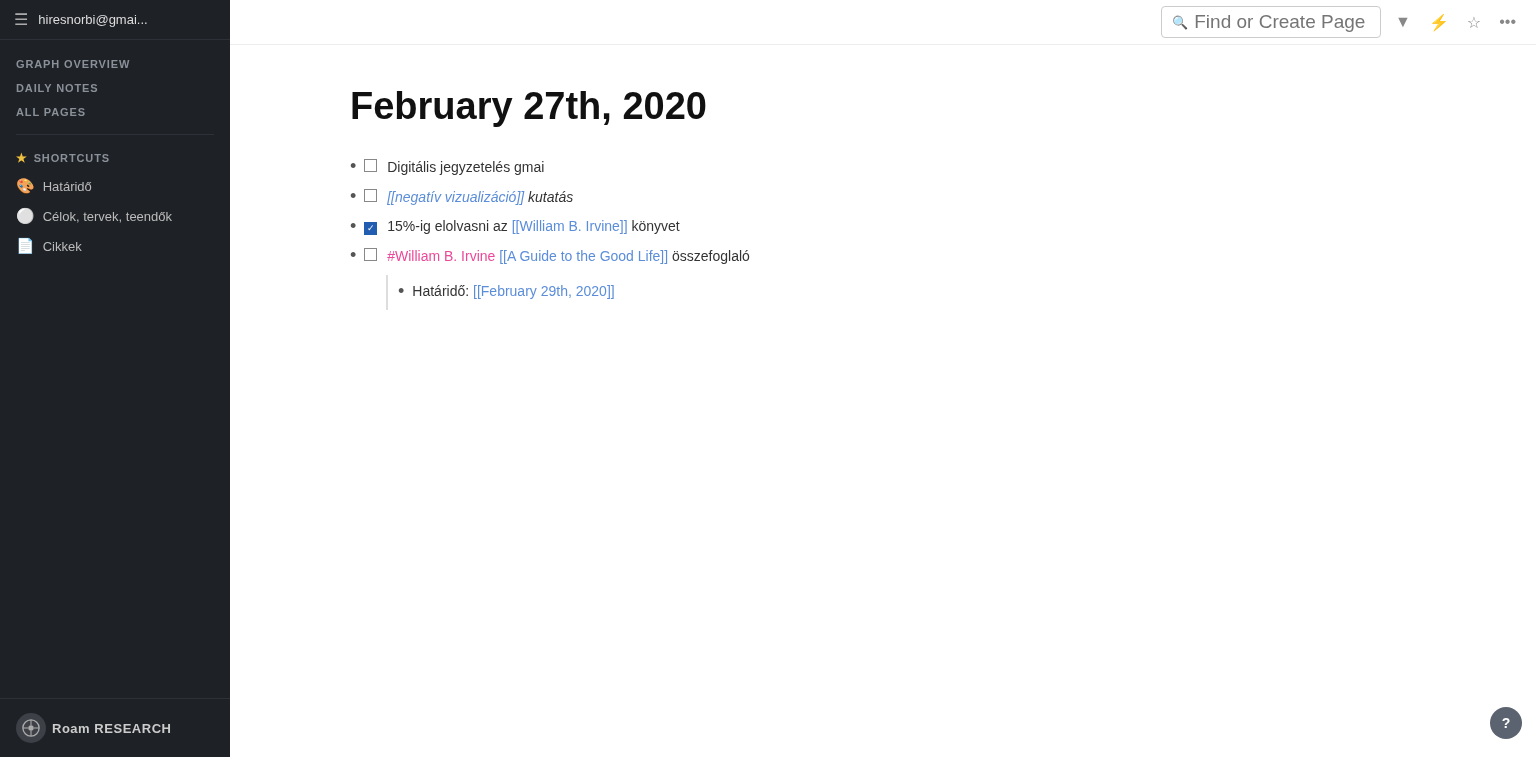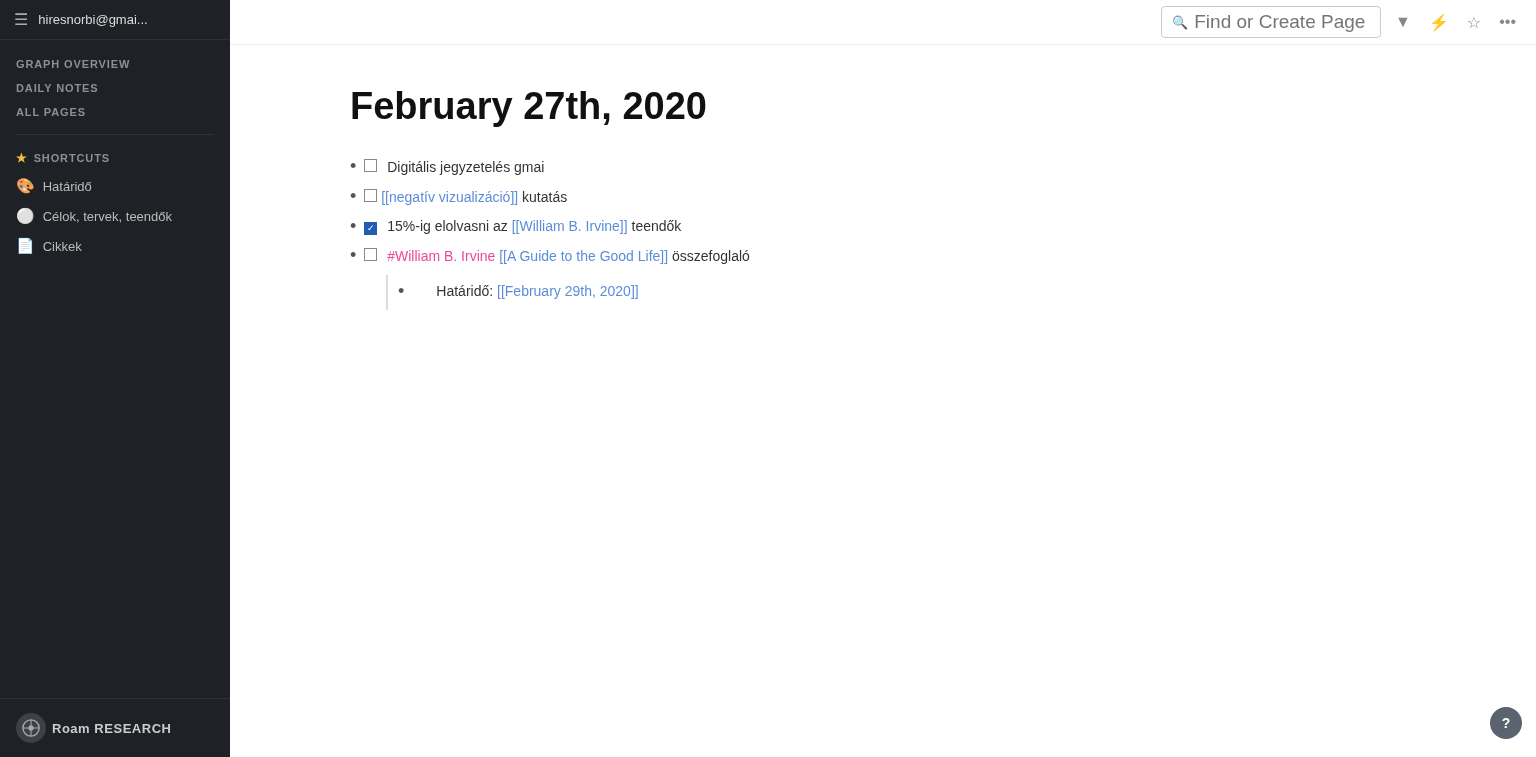--- a/index.html
+++ b/index.html
@@ -259,35 +259,35 @@
         <span class="bullet-content">
           <span class="checkbox"></span>
           <span style="margin-left:6px;">Digitális jegyzetelés gmai</span>
         </span>
       </li>
 
       <li class="bullet-item">
         <span style="color:#555;font-size:18px;line-height:1;margin-top:1px;">•</span>
         <span class="bullet-content">
           <span class="checkbox"></span>
-          <span style="">
+          <span style="margin-left:6px;font-style:italic;">
             <span class="link-text">[[negatív vizualizáció]]</span>
             <span> kutatás</span>
           </span>
         </span>
       </li>
 
       <li class="bullet-item">
         <span style="color:#555;font-size:18px;line-height:1;margin-top:1px;">•</span>
         <span class="bullet-content">
           <span class="checkbox checked">✓</span>
           <span style="margin-left:6px;">
             <span>15%-ig elolvasni az </span>
             <span class="link-text">[[William B. Irvine]]</span>
-            <span> teendők</span>
+            <span> könyvet</span>
           </span>
         </span>
       </li>
 
       <li class="bullet-item" style="flex-direction:column; align-items:flex-start;">
         <div style="display:flex; align-items:flex-start; gap:8px;">
           <span style="color:#555;font-size:18px;line-height:1;margin-top:1px;">•</span>
           <span class="bullet-content">
             <span class="checkbox"></span>
             <span style="margin-left:6px;">
@@ -297,21 +297,21 @@
               <span> összefoglaló</span>
             </span>
           </span>
         </div>
 
         <div style="margin-left:30px; display:flex; align-items:stretch;">
           <div style="border-left:2px solid #ddd; margin-left:6px; margin-right:10px;"></div>
           <ul class="bullet-list" style="padding-top:6px;">
             <li class="bullet-item">
               <span style="color:#555;font-size:18px;line-height:1;margin-top:1px;">•</span>
-              <span class="bullet-content" style="margin-left:24px;">
+              <span class="bullet-content" style="margin-left:0;">
                 <span>Határidő: </span>
                 <span class="link-text">[[February 29th, 2020]]</span>
               </span>
             </li>
           </ul>
         </div>
       </li>
 
     </ul>
   </div>

